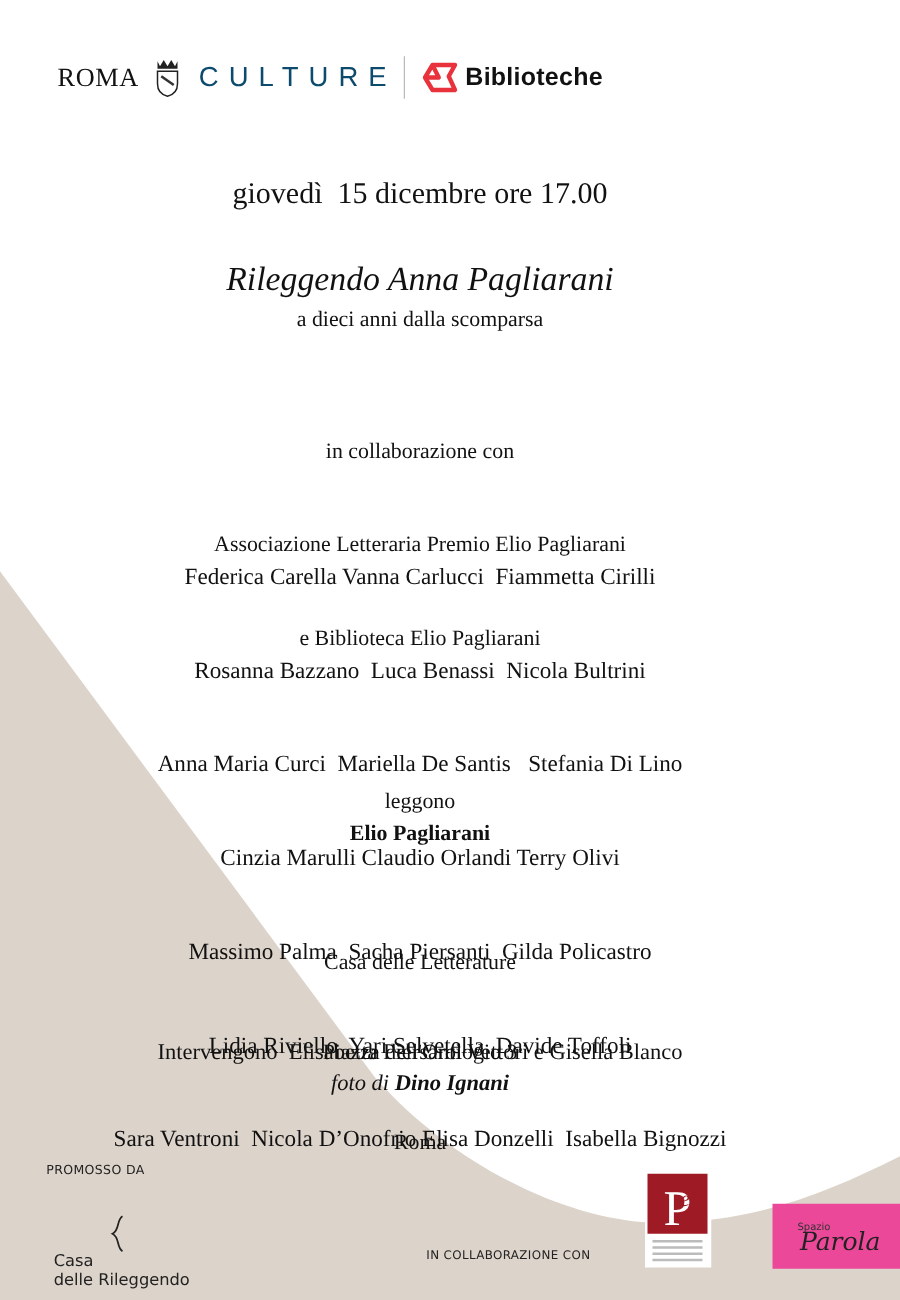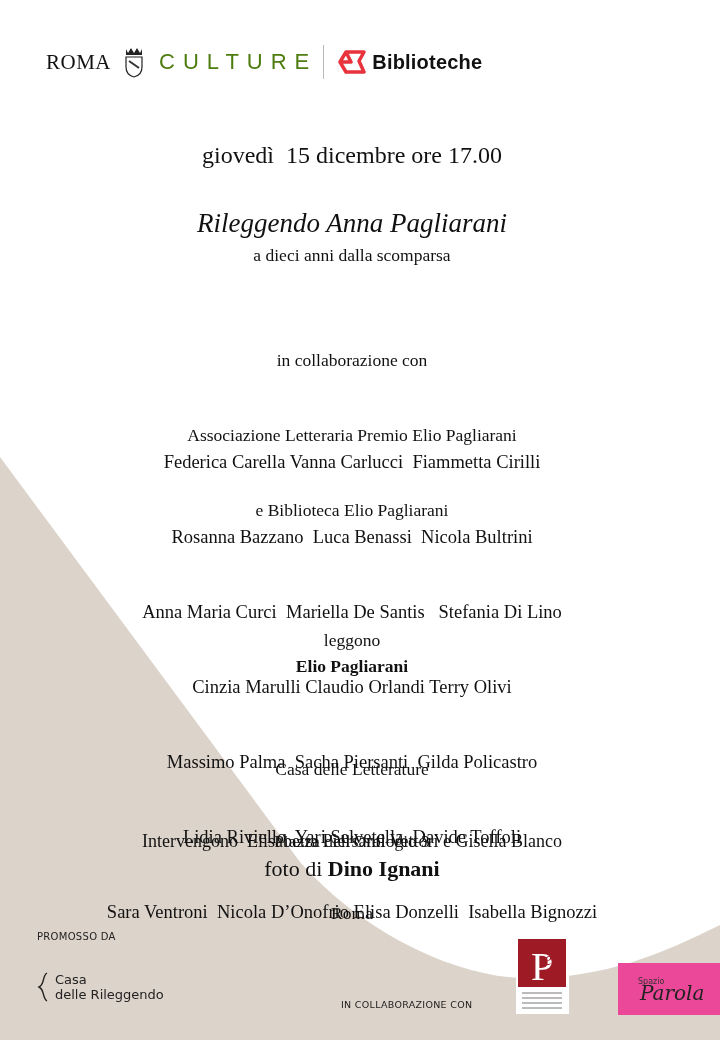--- a/index.html
+++ b/index.html
@@ -4,40 +4,40 @@
 <style>
   html, body { margin:0; padding:0; }
   body { width:720px; height:1040px; position:relative; overflow:hidden; background:#ffffff; font-family:"DejaVu Serif", serif; color:#111; }
   .bg-shape { position:absolute; left:0; top:0; width:720px; height:1040px; z-index:0; }
   .layer { position:absolute; left:0; top:0; width:720px; height:1040px; z-index:1; }
 
   
   .header { position:absolute; top:42px; left:46px; height:40px; display:flex; align-items:center; }
   .roma { font-family:"Liberation Serif", serif; font-size:21px; letter-spacing:0.5px; color:#111; }
   .crest { margin-left:12px; width:22px; height:32px; }
-  .culture { margin-left:14px; font-family:"Liberation Sans", sans-serif; font-size:22px; letter-spacing:8px; color:#4d7c0f; }
+  .culture { margin-left:14px; font-family:"Liberation Sans", sans-serif; font-size:22px; letter-spacing:8px; color:#0c4a6e; }
   .divider { margin-left:6px; width:1px; height:34px; background:#bbb; }
   .bib-icon { margin-left:14px; width:30px; height:26px; }
   .bib { margin-left:4px; font-family:"Liberation Sans", sans-serif; font-size:20px; font-weight:bold; color:#111; letter-spacing:0.2px; }
 
-  .c { position:absolute; left:0; width:672px; text-align:center; font-family:"Liberation Serif", serif; white-space:pre;margin-left:16px; }
+  .c { position:absolute; left:0; width:672px; text-align:center; font-family:"Liberation Serif", serif; white-space:pre; }
   .date { top:142px; font-size:24px; }
   .title { top:208px; font-size:27px; font-style:italic; }
   .subtitle { top:245px; font-size:17.5px; }
   .collab { font-size:17.5px; line-height:25px; top:298px; }
   .names { font-size:18.5px; line-height:25px; top:400px; }
   .readers-label { top:630px; font-size:17.5px; }
   .readers-name { top:656px; font-size:17.5px; font-weight:bold; }
   .venue { font-size:17.5px; line-height:24px; top:709px; }
   .interv { top:831px; font-size:18px; }
-  .foto { top:856px; font-size:22px; }
+  .foto { top:856px; font-size:18px;font-style:italic; }
   .foto b { font-weight:bold; }
 
   .promo { position:absolute; left:37px; top:931px; font-family:"DejaVu Sans", sans-serif; font-size:10px; letter-spacing:0.3px; color:#222; }
-  .casa-logo { position:absolute; left:37px; top:972px; display:flex; align-items:center; }
+  .casa-logo { position:absolute; left:37px; top:972px; display:flex; align-items:center;flex-direction:column; }
   .casa-brace { width:12px; height:30px; }
   .casa-text { margin-left:6px; font-family:"DejaVu Sans", sans-serif; font-size:13px; line-height:15px; color:#222; }
   .incollab { position:absolute; left:341px; top:999px; font-family:"DejaVu Sans", sans-serif; font-size:9.5px; letter-spacing:0.3px; color:#222; }
 
   .logo-p { position:absolute; left:516px; top:937px; width:53px; height:77px; background:#fff; }
   .logo-p .sq { position:absolute; left:2px; top:2px; width:48px; height:48px; background:#9e1b26; }
   .logo-p .P { position:absolute; left:0; top:4px; width:48px; text-align:center; font-family:"Liberation Serif", serif; font-size:40px; color:#fff; }
   .logo-p .e { position:absolute; left:26px; top:10px; font-family:"Liberation Serif", serif; font-style:italic; font-size:18px; color:#9e1b26; }
   .logo-p .lines { position:absolute; left:6px; top:55px; width:40px; }
   .logo-p .lines div { height:2px; background:#bbb; margin-bottom:3px; }

